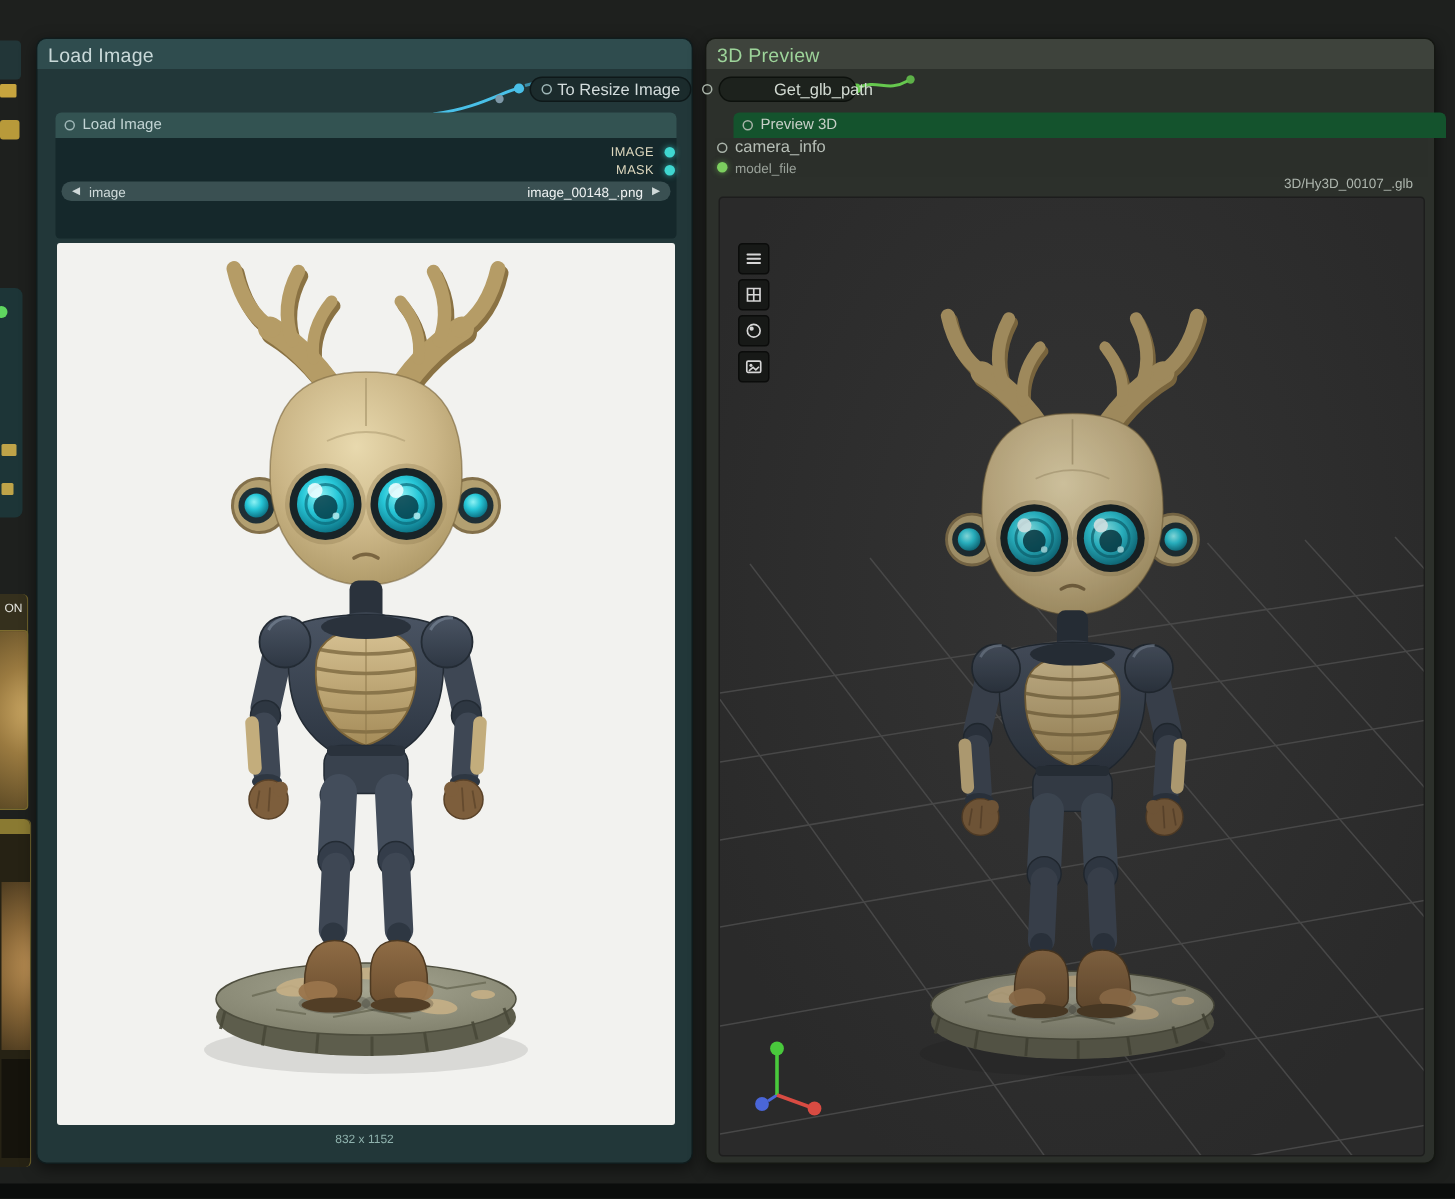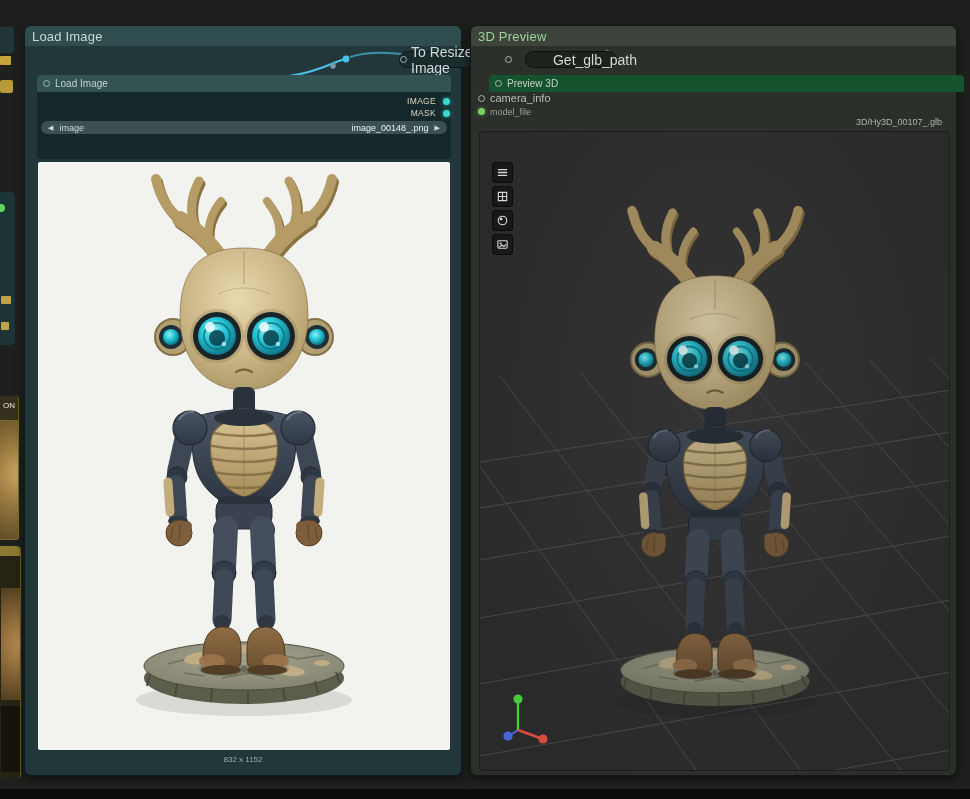--- a/index.html
+++ b/index.html
@@ -5,21 +5,21 @@
   html,body{margin:0;padding:0;background:#141615;}
   .screen{position:relative;width:970px;height:799px;background:#1e201e;overflow:hidden;
           font-family:"Liberation Sans","DejaVu Sans",sans-serif;-webkit-font-smoothing:antialiased;}
   .screen *{box-sizing:border-box;}
 
   
   .node{position:absolute;border-radius:7px;box-shadow:0 3px 10px rgba(0,0,0,.5);}
   .node-header{height:20px;display:flex;align-items:center;padding:0 7px;font-size:13px;
                border-radius:6px 6px 0 0;letter-spacing:.2px;}
   .pill{position:absolute;display:flex;align-items:center;justify-content:center;gap:4px;
-        border-radius:9px;font-size:14px;margin-left:46px;}
+        border-radius:9px;font-size:11px;}
   .odot{width:7px;height:7px;border-radius:50%;border:1px solid #9fb7b7;flex:0 0 auto;}
   .wire-svg{position:absolute;pointer-events:none;}
 
   
   .n-left{left:24px;top:25px;width:438px;height:751px;background:#223739;border:1px solid #101c1d;}
   .n-left .node-header{background:#2f4c4e;color:#c9d9d9;}
   .n-left .pill{left:328px;top:25px;width:108px;height:17px;background:#1b2b2c;
                 border:1px solid #0e1819;color:#d3dcdc;}
   .inner-hdr-l{position:absolute;left:12px;top:49px;width:414px;height:17px;background:#335352;
                border-radius:4px 4px 0 0;display:flex;align-items:center;gap:5px;padding:0 6px;

